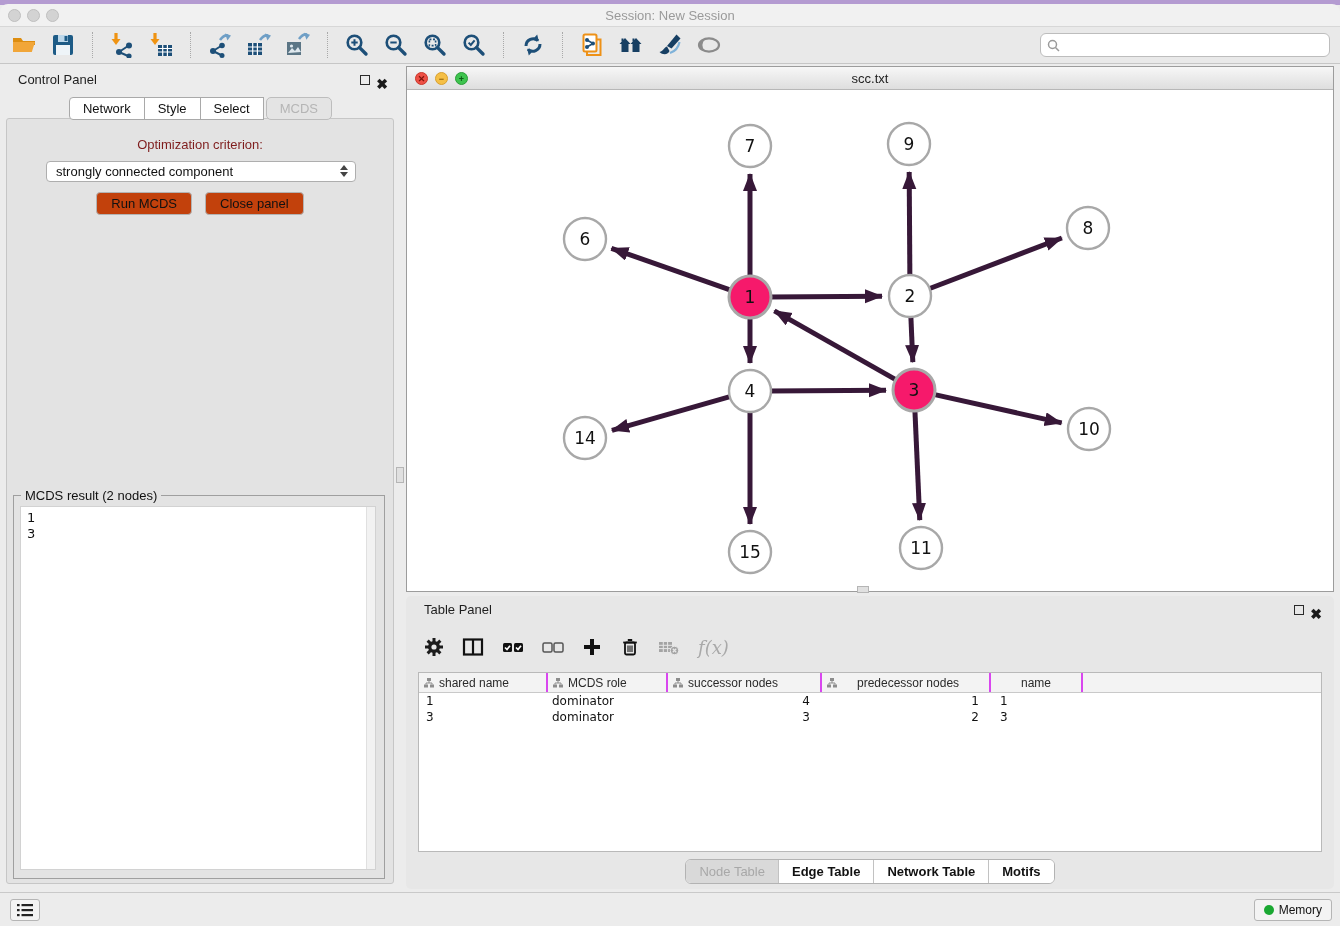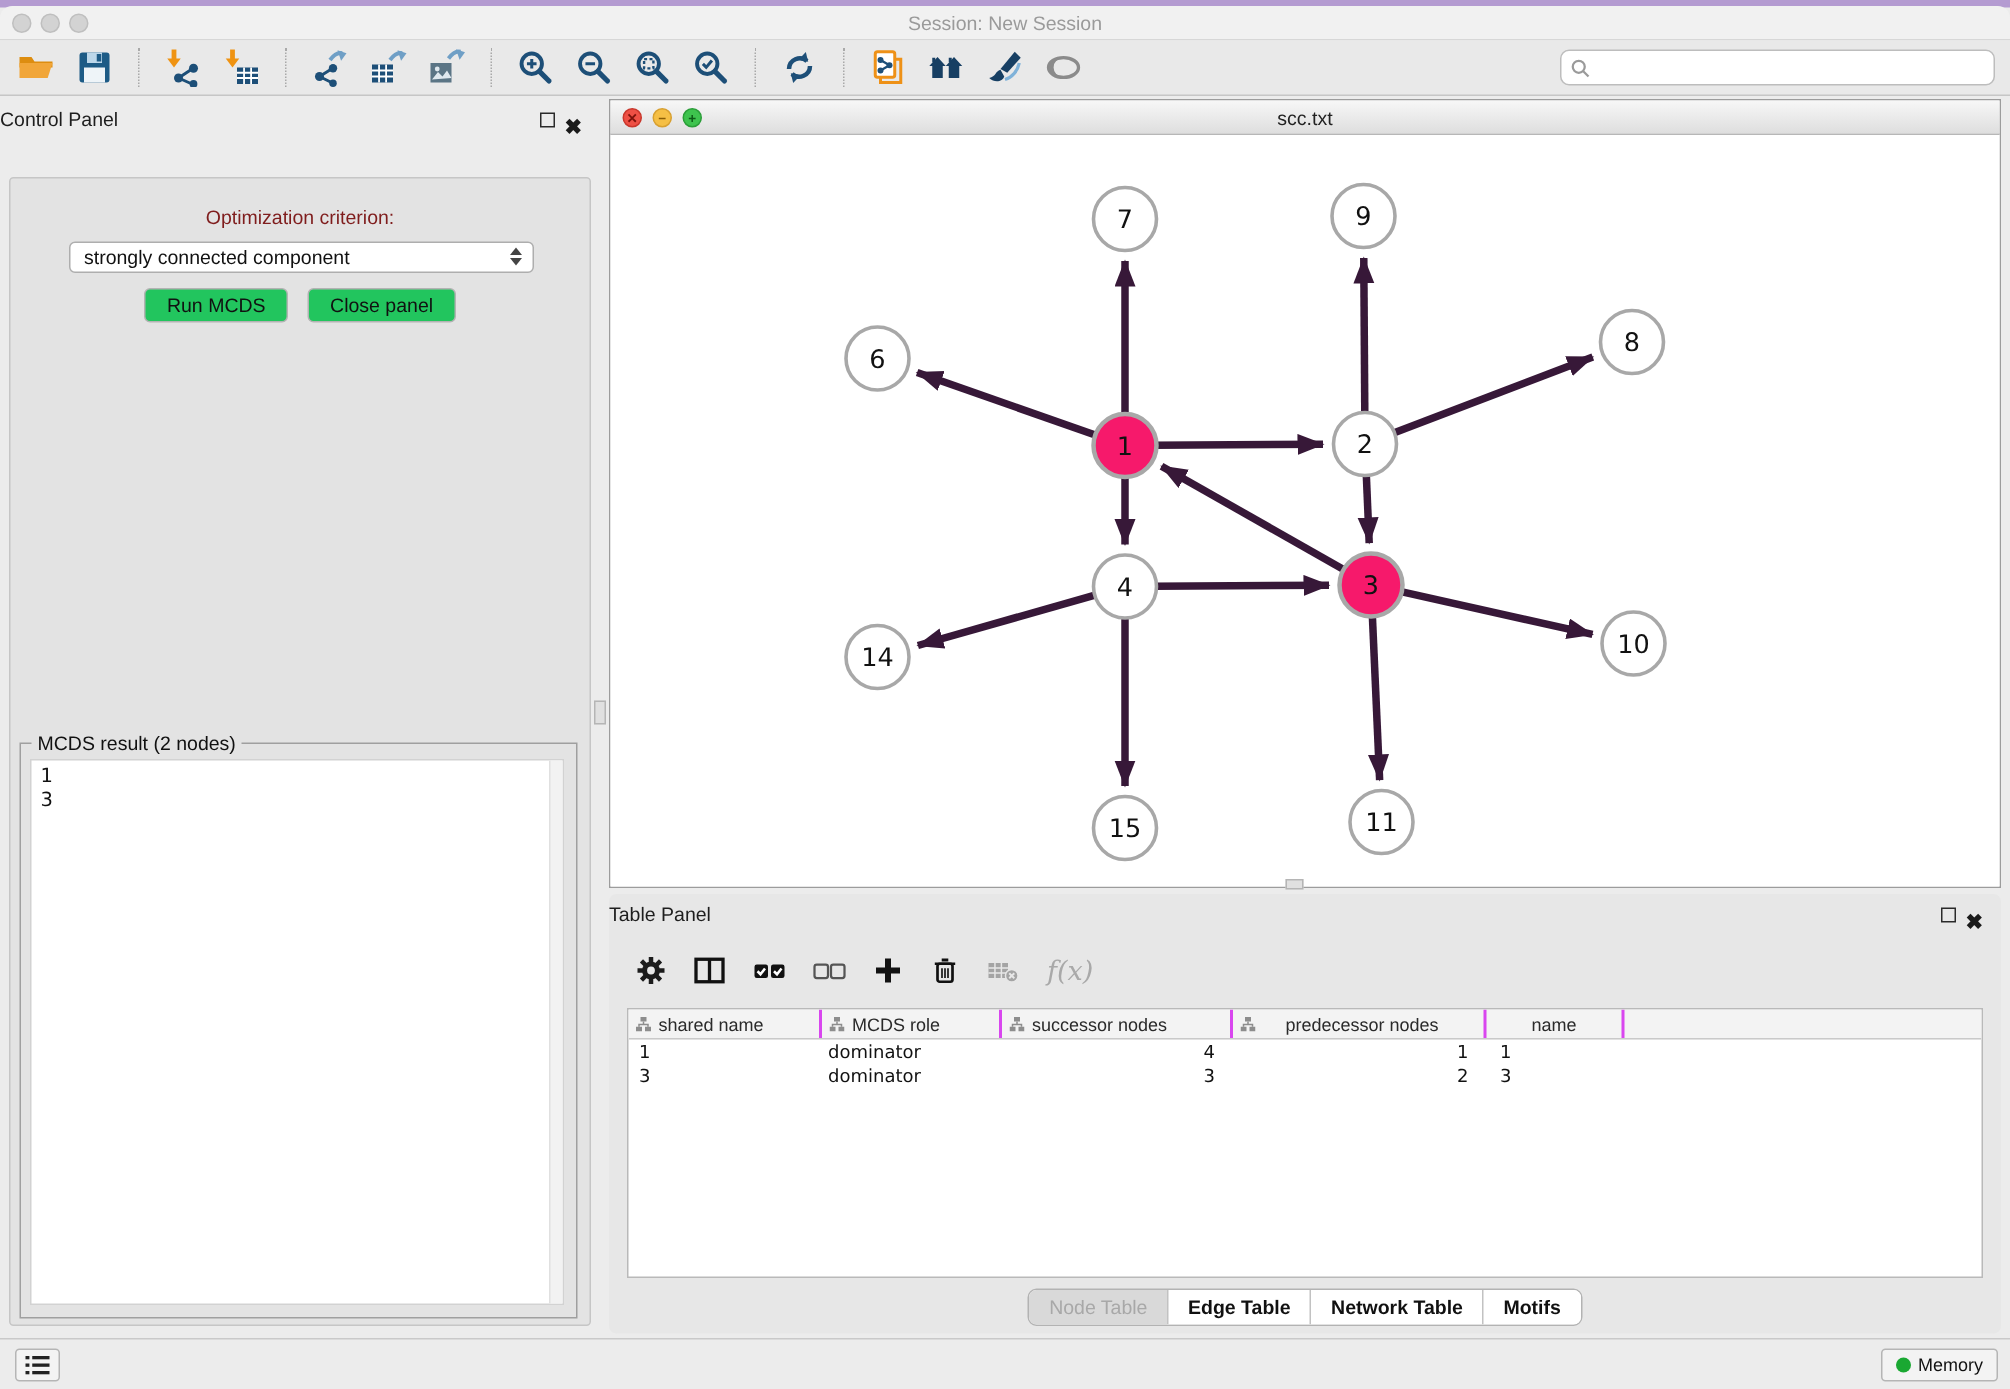--- a/index.html
+++ b/index.html
@@ -18,38 +18,38 @@
   
   .toolbar{position:absolute;left:0;top:27px;width:100%;height:37px;background:#e9e9e9;
            border-bottom:1px solid #c6c6c6;display:flex;align-items:center;padding:0 10px;gap:11px;}
   .tbtn{width:28px;height:28px;display:flex;align-items:center;justify-content:center;flex:0 0 auto;}
   .tsep{height:26px;border-left:1px dotted #a9a9a9;margin:0 4px;flex:0 0 auto;}
   .search{margin-left:auto;width:290px;height:24px;background:#fff;border:1px solid #bdbdbd;
           border-radius:6px;display:flex;align-items:center;padding:0 6px;gap:4px;}
   .search input{border:none;outline:none;flex:1;font-size:12px;font-family:"Liberation Sans",sans-serif;background:transparent;}
   
   .control-panel{position:absolute;left:0;top:66px;width:400px;height:823px;}
-  .panel-head{position:relative;height:28px;line-height:28px;padding-left:0;font-size:13px;color:#1e1e1e;}
+  .panel-head{position:relative;height:28px;line-height:28px;padding-left:18px;font-size:13px;color:#1e1e1e;}
   .float-ic{position:absolute;width:10px;height:10px;border:1.6px solid #2a2a2a;top:9px;}
   .close-ic{position:absolute;top:4px;font-size:14px;font-weight:bold;color:#1a1a1a;}
   .cp-float{right:30px;} .cp-close{right:12px;}
   .ctabs{position:absolute;top:31px;left:0;width:100%;display:flex;justify-content:center;z-index:2;}
   .ctab{background:#fff;border:1px solid #a9a9a9;padding:3px 13px;font-size:13px;margin-right:-1px;color:#111;}
   .ctab:first-child{border-radius:4px 0 0 4px;}
   .ctab.active{background:#e4e4e4;color:#b5b5b5;border-color:#bdbdbd;border-radius:5px;margin-left:3px;}
   .cp-content{position:absolute;left:6px;right:6px;top:52px;bottom:5px;background:#e3e3e3;
               border:1px solid #c6c6c6;border-radius:3px;}
   .opt-label{position:absolute;top:18px;left:0;width:100%;text-align:center;font-size:13px;color:#7f1d1d;}
   .dropdown{position:absolute;left:39px;top:42px;width:310px;height:21px;background:#fff;
             border:1px solid #aeaeae;border-radius:4px;font-size:13px;line-height:19px;padding-left:9px;color:#111;}
   .stepper{position:absolute;right:7px;top:3px;display:flex;flex-direction:column;gap:2px;}
   .tri-up{width:0;height:0;border-left:4px solid transparent;border-right:4px solid transparent;border-bottom:5px solid #444;}
   .tri-dn{width:0;height:0;border-left:4px solid transparent;border-right:4px solid transparent;border-top:5px solid #444;}
   .btn-row{position:absolute;top:73px;left:0;width:100%;display:flex;justify-content:center;gap:13px;}
-  .pbtn{background:#22c55e;border:1px solid #b3b3b3;border-radius:4px;font-size:13px;padding:3px 14px;color:#111;}
+  .pbtn{background:#c2410c;border:1px solid #b3b3b3;border-radius:4px;font-size:13px;padding:3px 14px;color:#111;}
   .groupbox{position:absolute;left:6px;right:8px;top:376px;bottom:4px;border:1px solid #9f9f9f;}
   .legend{position:absolute;top:-8px;left:7px;background:#e3e3e3;padding:0 4px;font-size:13px;color:#111;}
   .result-area{position:absolute;left:6px;right:8px;top:10px;bottom:8px;background:#fff;border:1px solid #d2d2d2;}
   .rline{font-size:13px;line-height:16px;padding-left:6px;color:#111;font-family:"DejaVu Sans",sans-serif;}
   .result-area .first{padding-top:3px;}
   .vscroll{position:absolute;right:0;top:0;bottom:0;width:9px;background:#f2f2f2;border-left:1px solid #e0e0e0;}
   
   .net-window{position:absolute;left:406px;top:66px;width:928px;height:526px;background:#fff;border:1px solid #9c9c9c;}
   .net-titlebar{position:absolute;left:0;top:0;width:100%;height:23px;
                 background:linear-gradient(#f7f7f7,#dedede);border-bottom:1px solid #b7b7b7;}
@@ -255,20 +255,26 @@
       <input type="text" value="" style="">
     </div>
   </div>
 
   <div class="control-panel">
     <div class="panel-head">
       <span>Control Panel</span>
       <span class="float-ic cp-float"></span>
       <span class="close-ic cp-close">✖</span>
     </div>
+    <div class="ctabs">
+        <div class="ctab">Network</div>
+        <div class="ctab">Style</div>
+        <div class="ctab">Select</div>
+        <div class="ctab active">MCDS</div>
+      </div>
     <div class="cp-content">
       <div class="opt-label">Optimization criterion:</div>
       <div class="dropdown">
         <span>strongly connected component</span>
         <span class="stepper">
             <span class="tri-up"></span>
             <span class="tri-dn"></span>
           </span>
       </div>
       <div class="btn-row">

